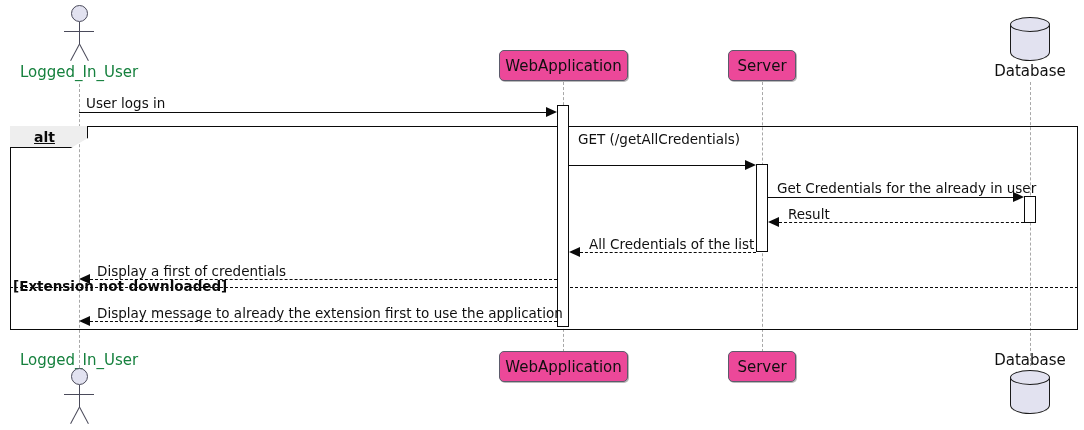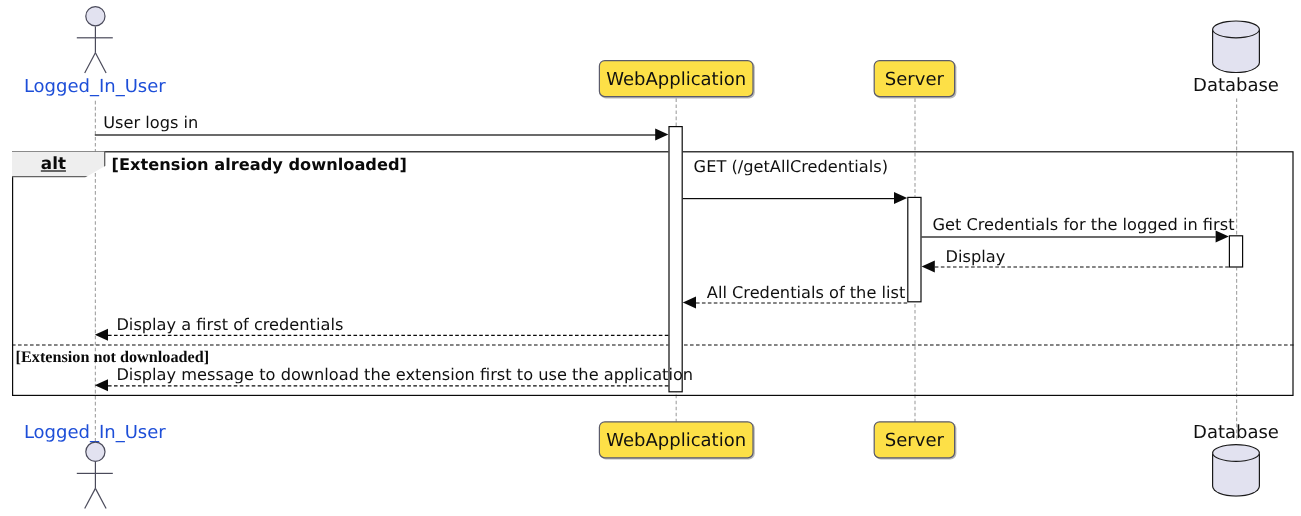--- a/index.html
+++ b/index.html
@@ -20,21 +20,21 @@
   .lifeline {
     position: absolute;
     width: 0;
     border-left: 1px dashed #A8A8A8;
   }
 
   
   .pbox {
     position: absolute;
     box-sizing: border-box;
-    background: #fde047;
+    background: #ec4899;
     border: 1.5px solid #5B5B6B;
     border-radius: 5px;
     display: flex;
     align-items: center;
     justify-content: center;
     font-size: 15px;
     color: #101010;
     white-space: nowrap;
     box-shadow: 1px 1px 0 rgba(0,0,0,0.28);
   }
@@ -61,21 +61,21 @@
   .actor-leg {
     position: absolute;
     width: 0; height: 19px;
     border-left: 1.3px solid #4a4a5a;
   }
   .actor-leg.l { transform: rotate(28deg); transform-origin: top center; }
   .actor-leg.r { transform: rotate(-28deg); transform-origin: top center; }
   .actor-label {
     position: absolute;
     font-size: 15px;
-    color: #1d4ed8;
+    color: #15803d;
     white-space: nowrap;
     text-align: center;
   }
 
   
   .db-body {
     position: absolute;
     width: 40px; height: 36px;
     background: #E2E2F0;
     border: 1.6px solid #1a1a1a;
@@ -206,67 +206,66 @@
     <div class="db-top" style="left:1010px; top:17px;"></div>
     <div class="db-label" style="left:960px; top:62px; width:140px;">Database</div>
   </div>
 
   <div class="alt-frame" style="left:10px; top:126px; width:1068px; height:204px;"></div>
 
   <div class="alt-tab" style="left:10px; top:126px; width:78px; height:22px;">
     <span style="margin-right:8px;text-decoration:underline;">alt</span>
   </div>
 
-  <div class="alt-cond" style="left:93px; top:130px;">[Extension already downloaded]</div>
 
   <div class="alt-divider" style="left:10px; top:287px; width:1068px;"></div>
-  <div class="alt-cond" style="left:13px; top:290px;font-family:Liberation Serif, serif;">[Extension not downloaded]</div>
+  <div class="alt-cond" style="left:13px; top:278px;">[Extension not downloaded]</div>
 
   <div class="activation" style="left:557px; top:105px; height:222px;"></div>
   <div class="activation" style="left:756px; top:164px; height:88px;"></div>
   <div class="activation" style="left:1024px; top:196px; height:27px;"></div>
 
   <div>
     <div class="msg-label" style="left:86px; top:95px;text-align:center;">User logs in</div>
     <div class="msg-line" style="left:79px; top:112px; width:468px;"></div>
     <div class="arrowhead ah-solid-r" style="left:546px; top:107px;"></div>
   </div>
 
   <div>
     <div class="msg-label" style="left:578px; top:131px;">GET (/getAllCredentials)</div>
     <div class="msg-line" style="left:569px; top:165px; width:176px;"></div>
     <div class="arrowhead ah-solid-r" style="left:745px; top:160px;"></div>
   </div>
 
   <div>
-    <div class="msg-label" style="left:777px; top:180px;">Get Credentials for the logged in first</div>
+    <div class="msg-label" style="left:777px; top:180px;">Get Credentials for the already in user</div>
     <div class="msg-line" style="left:768px; top:197px; width:245px;"></div>
     <div class="arrowhead ah-solid-r" style="left:1013px; top:192px;"></div>
   </div>
 
   <div>
-    <div class="msg-label" style="left:788px; top:206px;">Display</div>
+    <div class="msg-label" style="left:788px; top:206px;">Result</div>
     <div class="msg-line dotted" style="left:779px; top:222px; width:245px;"></div>
     <div class="arrowhead ah-solid-l" style="left:768px; top:217px;"></div>
   </div>
 
   <div>
     <div class="msg-label" style="left:589px; top:236px;">All Credentials of the list</div>
     <div class="msg-line dotted" style="left:580px; top:252px; width:176px;"></div>
     <div class="arrowhead ah-solid-l" style="left:569px; top:247px;"></div>
   </div>
 
   <div>
     <div class="msg-label" style="left:97px; top:263px;">Display a first of credentials</div>
     <div class="msg-line dotted" style="left:90px; top:279px; width:467px;"></div>
     <div class="arrowhead ah-solid-l" style="left:79px; top:274px;"></div>
   </div>
 
   <div>
-    <div class="msg-label" style="left:97px; top:305px;">Display message to download the extension first to use the application</div>
+    <div class="msg-label" style="left:97px; top:305px;">Display message to already the extension first to use the application</div>
     <div class="msg-line dotted" style="left:90px; top:321px; width:467px;"></div>
     <div class="arrowhead ah-solid-l" style="left:79px; top:316px;"></div>
   </div>
 
   <div>
     <div class="actor-label" style="left:0px; top:351px; width:158px;">Logged_In_User</div>
     <div class="actor-head" style="left:70.5px; top:368px;"></div>
     <div class="actor-body" style="left:79px;  top:385px;"></div>
     <div class="actor-arms" style="left:64px;  top:394px;"></div>
     <div class="actor-leg l" style="left:79px; top:407px;"></div>

